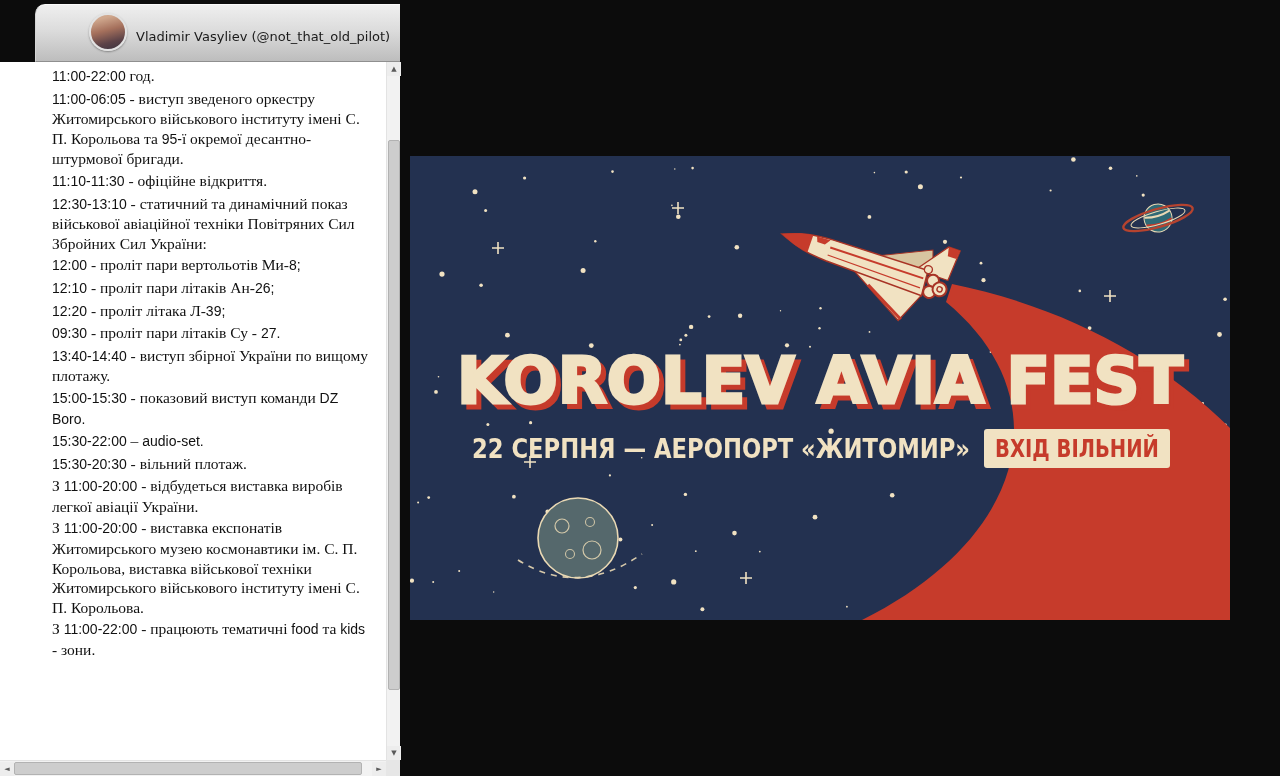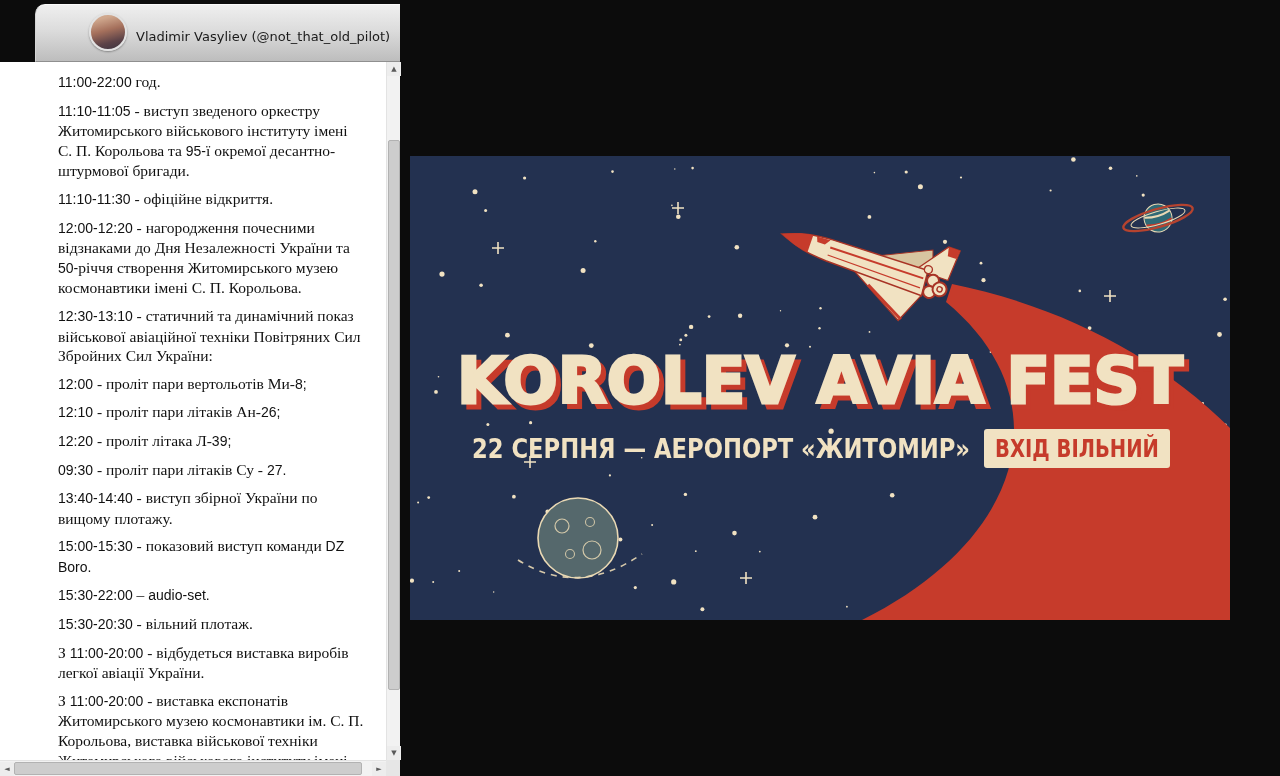--- a/index.html
+++ b/index.html
@@ -24,21 +24,21 @@
     position: absolute; left: 100px; top: 24px; font-size: 13px; color: #1a1a1a;
     font-family: "DejaVu Sans", sans-serif; white-space: nowrap;
   }
 
   .schedule-area {
     position: absolute; left: 0; top: 62px; width: 386px; height: 698px;
     background: #ffffff; padding: 2px 13px 0 50px; overflow: hidden;
     font-family: "Liberation Serif", "DejaVu Serif", serif;
     font-size: 15.5px; line-height: 19.6px; color: #111;
   }
-  .schedule-area p { margin: 8px; }
+  .schedule-area p { margin: 2px; }
   .lat { font-family: "Liberation Sans", "DejaVu Sans", sans-serif; font-size: 14px; }
 
   
   .vscroll {
     position: absolute; left: 386px; top: 62px; width: 14px; height: 698px;
     background: #f2f2f2; border-left: 1px solid #e3e3e3;
   }
   .vthumb {
     position: absolute; left: 1px; top: 78px; width: 12px; height: 550px;
     background: #cdcdcd; border: 1px solid #b2b2b2; border-radius: 2px;
@@ -79,23 +79,22 @@
 
 <div class="stage">
 
   <div class="chat-header">
     <div class="avatar"></div>
     <div class="user-name">Vladimir Vasyliev (@not_that_old_pilot)</div>
   </div>
 
   <div class="schedule-area">
       <p><span class="lat">11:00-22:00</span> год.</p>
-      <p><span class="lat">11:10-11:05</span> - виступ зведеного оркестру Житомирського військового інституту імені С. П. Корольова та <span class="lat">95-</span>ї окремої десантно-штурмової бригади.</p>
+      <p><span class="lat">11:00-06:05</span> - виступ зведеного оркестру Житомирського військового інституту імені С. П. Корольова та <span class="lat">95-</span>ї окремої десантно-штурмової бригади.</p>
       <p><span class="lat">11:10-11:30</span> - офіційне відкриття.</p>
-      <p><span class="lat">12:00-12:20</span> - нагородження почесними відзнаками до Дня Незалежності України та <span class="lat">50-</span>річчя створення Житомирського музею космонавтики імені С. П. Корольова.</p>
       <p><span class="lat">12:30-13:10</span> - статичний та динамічний показ військової авіаційної техніки Повітряних Сил Збройних Сил України:</p>
       <p><span class="lat">12:00</span> - проліт пари вертольотів Ми-<span class="lat">8;</span></p>
       <p><span class="lat">12:10</span> - проліт пари літаків Ан-<span class="lat">26;</span></p>
       <p><span class="lat">12:20</span> - проліт літака Л-<span class="lat">39;</span></p>
       <p><span class="lat">09:30</span> - проліт пари літаків Су - <span class="lat">27.</span></p>
       <p><span class="lat">13:40-14:40</span> - виступ збірної України по вищому плотажу.</p>
       <p><span class="lat">15:00-15:30</span> - показовий виступ команди <span class="lat">DZ</span> <span class="lat">Boro.</span></p>
       <p><span class="lat">15:30-22:00</span> – <span class="lat">audio-set.</span></p>
       <p><span class="lat">15:30-20:30</span> - вільний плотаж.</p>
       <p>З <span class="lat">11:00-20:00</span> - відбудеться виставка виробів легкої авіації України.</p>

